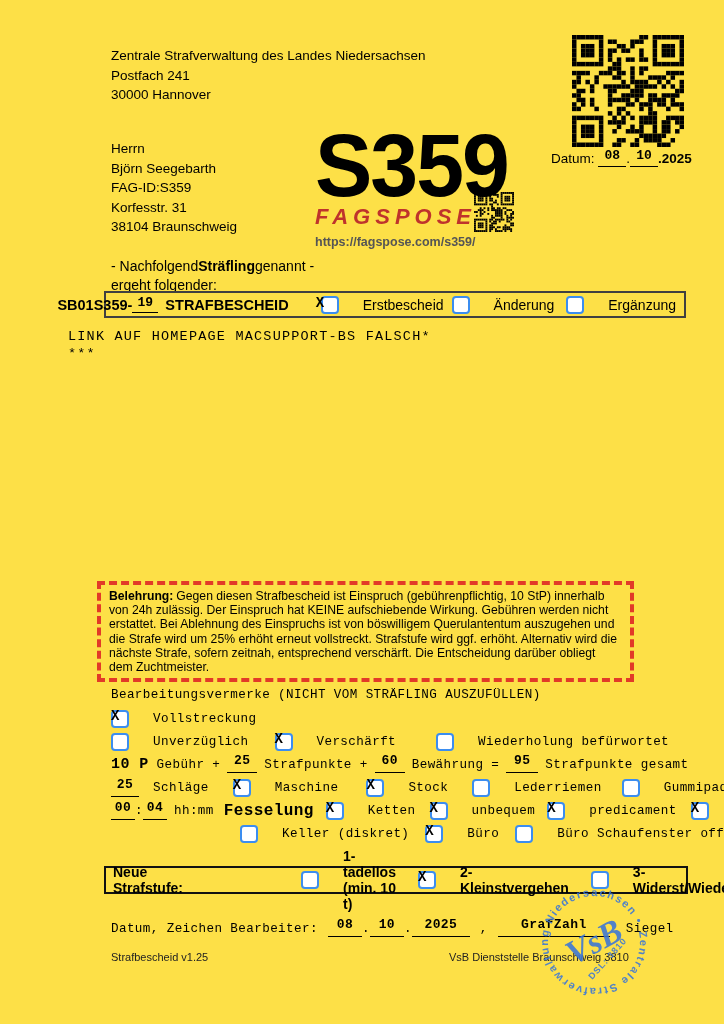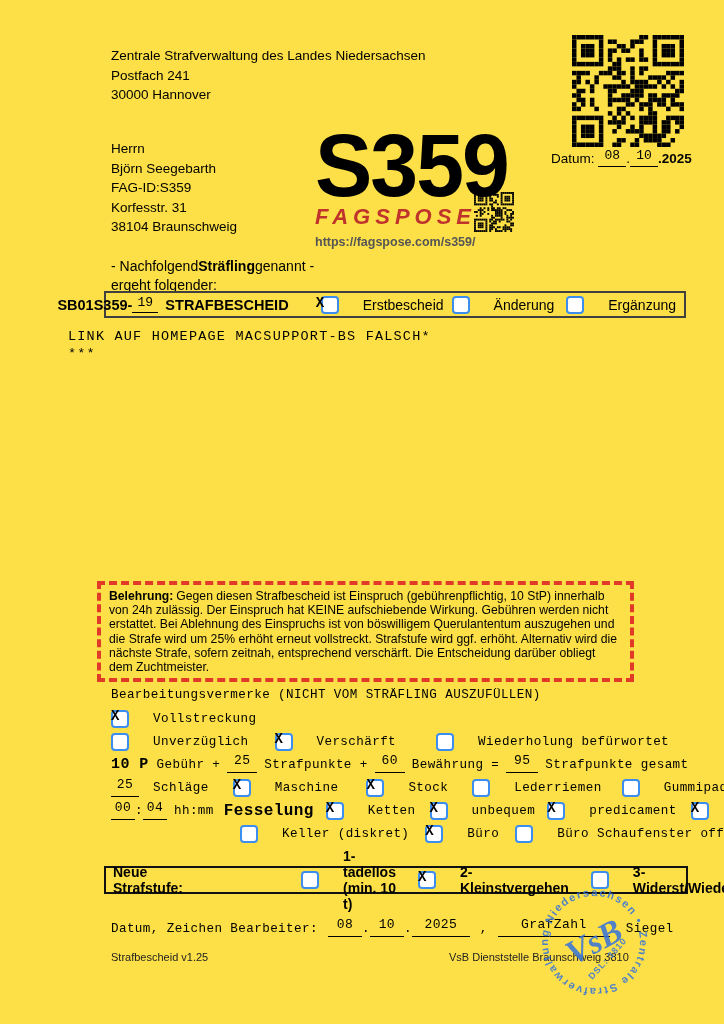--- a/index.html
+++ b/index.html
@@ -10,21 +10,21 @@
   .addr{font-size:13.5px;line-height:19.5px;}
   .f14{font-size:14px;line-height:19px;align-items:flex-end;}
   .mono13{font-family:"Liberation Mono",monospace;font-size:12.6px;letter-spacing:.4px;}
   .notice{font-family:"Liberation Mono",monospace;font-weight:400;font-size:13.5px;letter-spacing:1.2px;}
   
   .logo-big{font-size:86px;font-weight:900;line-height:70px;letter-spacing:-2px;transform:scaleY(1.04);transform-origin:left top;}
   .logo-brand{margin-top:6px;font-size:22px;font-weight:700;font-style:italic;letter-spacing:5px;color:#bf332c;}
   .logo-url{margin-top:5px;font-size:12.5px;font-weight:600;color:#555;}
   
   .blank{display:inline-block;position:relative;border-bottom:1.6px solid #000;height:16px;text-align:center;vertical-align:baseline;}
-  .blank b{position:relative;top:-3px;font-family:"Liberation Mono",monospace;font-weight:400;font-size:13px;}
+  .blank b{position:relative;top:-3px;font-family:"Liberation Mono",monospace;font-weight:700;font-size:13px;}
   
   .cb{position:relative;display:inline-block;width:14px;height:14px;border:2.3px solid #3b8df0;border-radius:4px;background:#fff;flex:0 0 auto;}
   .cb.checked::after{content:"X";position:absolute;left:-2px;top:-4px;font-family:"Liberation Mono",monospace;font-weight:700;font-size:14px;color:#000;}
   .cb.xshift.checked::after{left:-7px;top:-3px;}
   .opt{display:inline-flex;align-items:center;gap:24px;}
   
   .sbbox{position:absolute;box-sizing:border-box;border:2px solid #404040;display:flex;align-items:center;font-size:14.5px;padding:0 8px;justify-content:flex-end;}
   .stbox{position:absolute;box-sizing:border-box;border:2px solid #111;display:flex;align-items:center;font-size:14px;font-weight:700;padding:0 7px;}
   .belehrung{position:absolute;box-sizing:border-box;border:4px dashed #e23a28;padding:4px 8px;
              font-size:12.2px;line-height:14.2px;}

